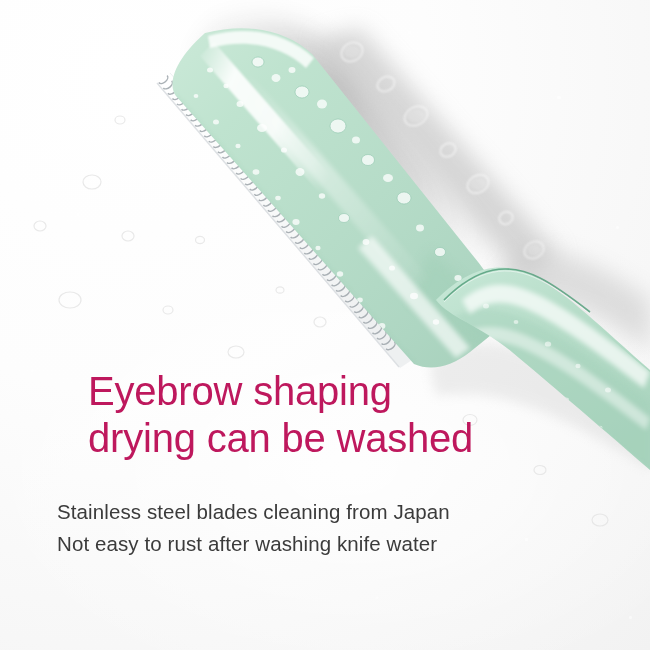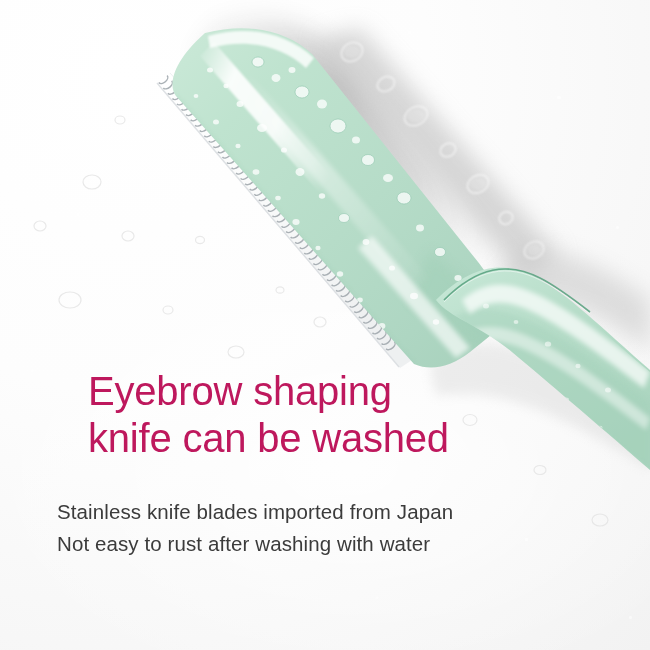--- a/index.html
+++ b/index.html
@@ -387,21 +387,21 @@
       <ellipse cx="470" cy="420" rx="7" ry="5.5"></ellipse>
       <ellipse cx="540" cy="470" rx="6" ry="4.5"></ellipse>
       <ellipse cx="600" cy="520" rx="8" ry="6"></ellipse>
       <ellipse cx="280" cy="290" rx="4" ry="3.2"></ellipse>
       <ellipse cx="200" cy="240" rx="4.5" ry="3.6"></ellipse>
     </g>
   </svg>
 
   <div class="headline">
     <span class="hl-line">Eyebrow shaping</span>
-    <span class="hl-line">knife can be washed</span>
+    <span class="hl-line">drying can be washed</span>
   </div>
 
   <div class="bodylist">
-    <span class="bd-line">Stainless knife blades imported from Japan</span>
-    <span class="bd-line">Not easy to rust after washing with water</span>
+    <span class="bd-line">Stainless steel blades cleaning from Japan</span>
+    <span class="bd-line">Not easy to rust after washing knife water</span>
   </div>
 
 </div>
 
 </body></html>

